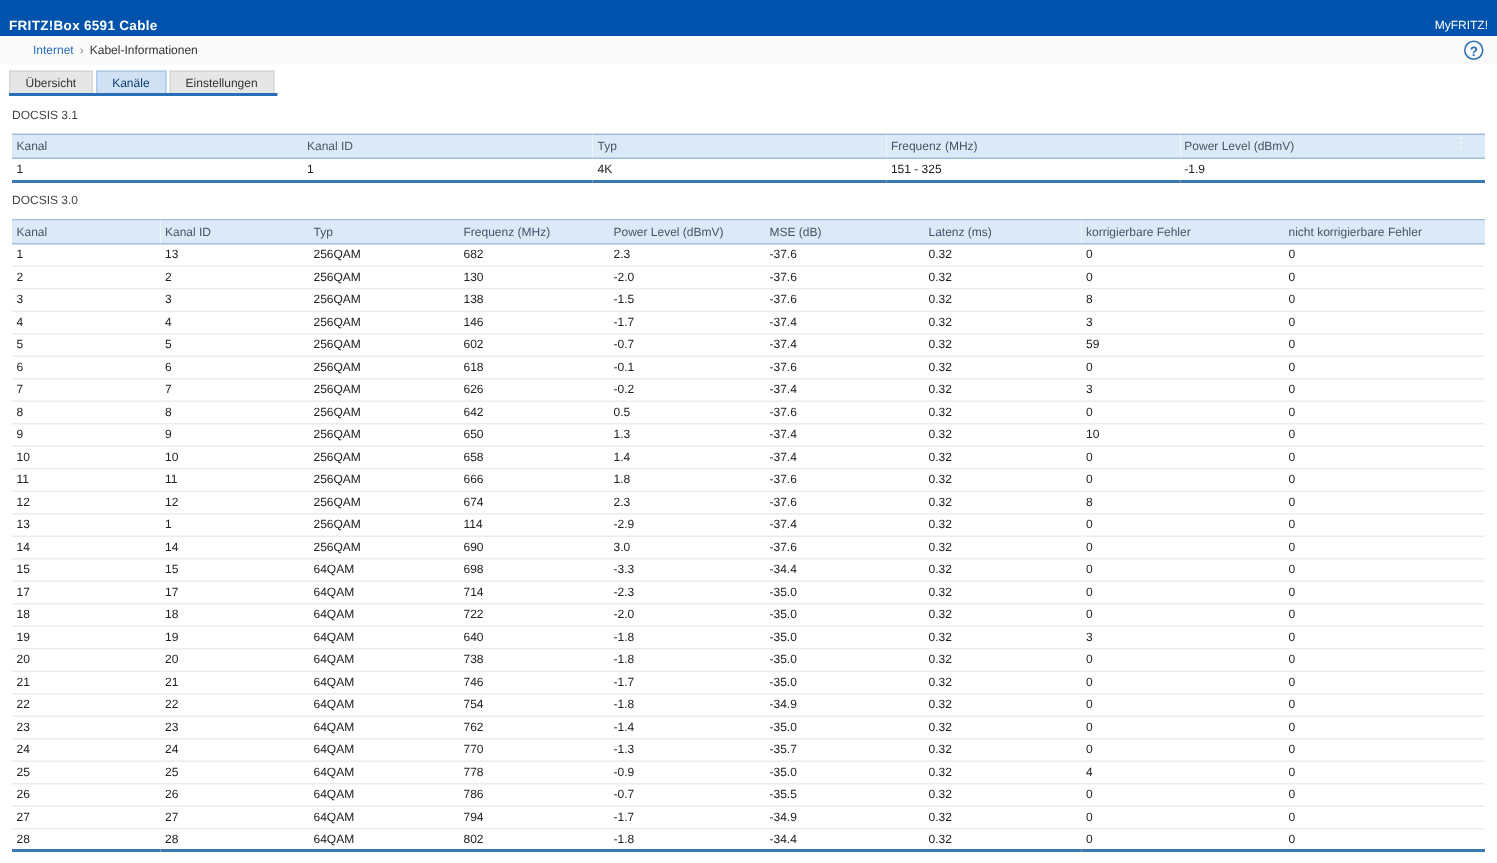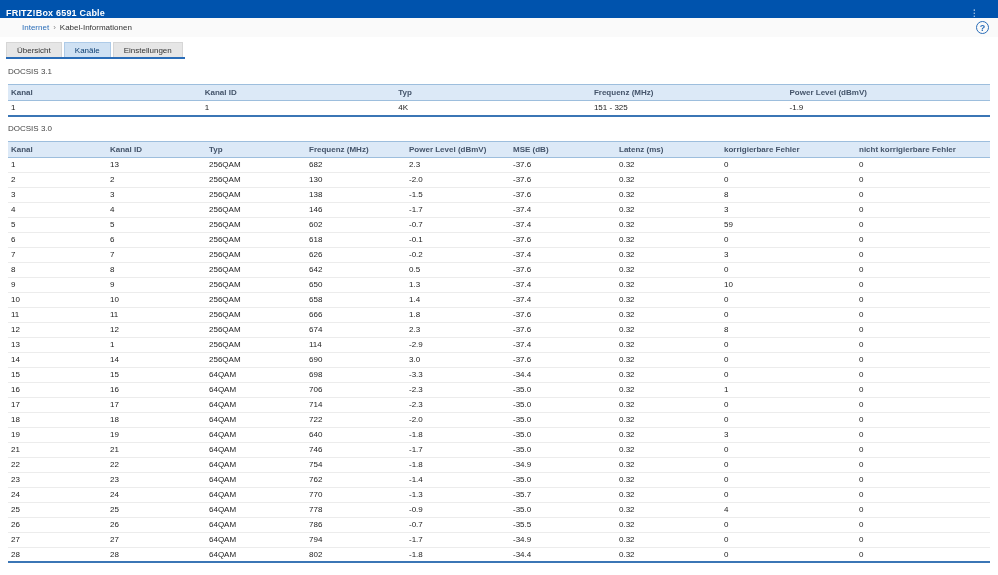--- a/index.html
+++ b/index.html
@@ -8,23 +8,23 @@
     background: #ffffff;
     font-family: "Liberation Sans", sans-serif;
     overflow: hidden;
   }
   
   .topbar {
     height: 18px;
     background: #0053ad;
     color: #ffffff;
     display: flex;
-    align-items: flex-end;
+    align-items: flex-start;
     justify-content: space-between;
-    padding: 0 6px;
+    padding: 12px 6px;
   }
   .topbar .title { font-size: 9px; font-weight: bold; letter-spacing: 0.2px; }
   .topbar-right { display: flex; align-items: center; gap: 70px; flex-direction: column; }
   .myfritz { font-size: 8px; color: #ffffff; text-decoration: none; cursor: pointer; }
   .menu-dots { font-size: 9px; cursor: pointer; line-height: 1; }
   
   .breadcrumb-bar {
     height: 19px;
     background: #fafafa;
     display: flex;
@@ -68,21 +68,21 @@
     width: 100%;
     border-collapse: collapse;
     table-layout: fixed;
     border-top: 1px solid #9dbedd;
     border-bottom: 2px solid #3b76b5;
     margin-bottom: 4px;
   }
   .datatable th {
     background: #dce9f7;
     color: #44546a;
-    font-weight: bold;
+    font-weight: normal;
     font-size: 8px;
     text-align: left;
     height: 16px;
     padding: 0 3px;
     border-bottom: 1px solid #9dbedd;
     white-space: nowrap;
     overflow: hidden;
   }
   .datatable td {
     font-size: 8px;
@@ -330,31 +330,20 @@
             <td>15</td>
             <td>64QAM</td>
             <td>698</td>
             <td>-3.3</td>
             <td>-34.4</td>
             <td>0.32</td>
             <td>0</td>
             <td>0</td>
           </tr>
           <tr>
-            <td>16</td>
-            <td>16</td>
-            <td>64QAM</td>
-            <td>706</td>
-            <td>-2.3</td>
-            <td>-35.0</td>
-            <td>0.32</td>
-            <td>1</td>
-            <td>0</td>
-          </tr>
-          <tr>
             <td>17</td>
             <td>17</td>
             <td>64QAM</td>
             <td>714</td>
             <td>-2.3</td>
             <td>-35.0</td>
             <td>0.32</td>
             <td>0</td>
             <td>0</td>
           </tr>
@@ -371,20 +360,31 @@
           </tr>
           <tr>
             <td>19</td>
             <td>19</td>
             <td>64QAM</td>
             <td>640</td>
             <td>-1.8</td>
             <td>-35.0</td>
             <td>0.32</td>
             <td>3</td>
+            <td>0</td>
+          </tr>
+          <tr>
+            <td>20</td>
+            <td>20</td>
+            <td>64QAM</td>
+            <td>738</td>
+            <td>-1.8</td>
+            <td>-35.0</td>
+            <td>0.32</td>
+            <td>0</td>
             <td>0</td>
           </tr>
           <tr>
             <td>21</td>
             <td>21</td>
             <td>64QAM</td>
             <td>746</td>
             <td>-1.7</td>
             <td>-35.0</td>
             <td>0.32</td>

